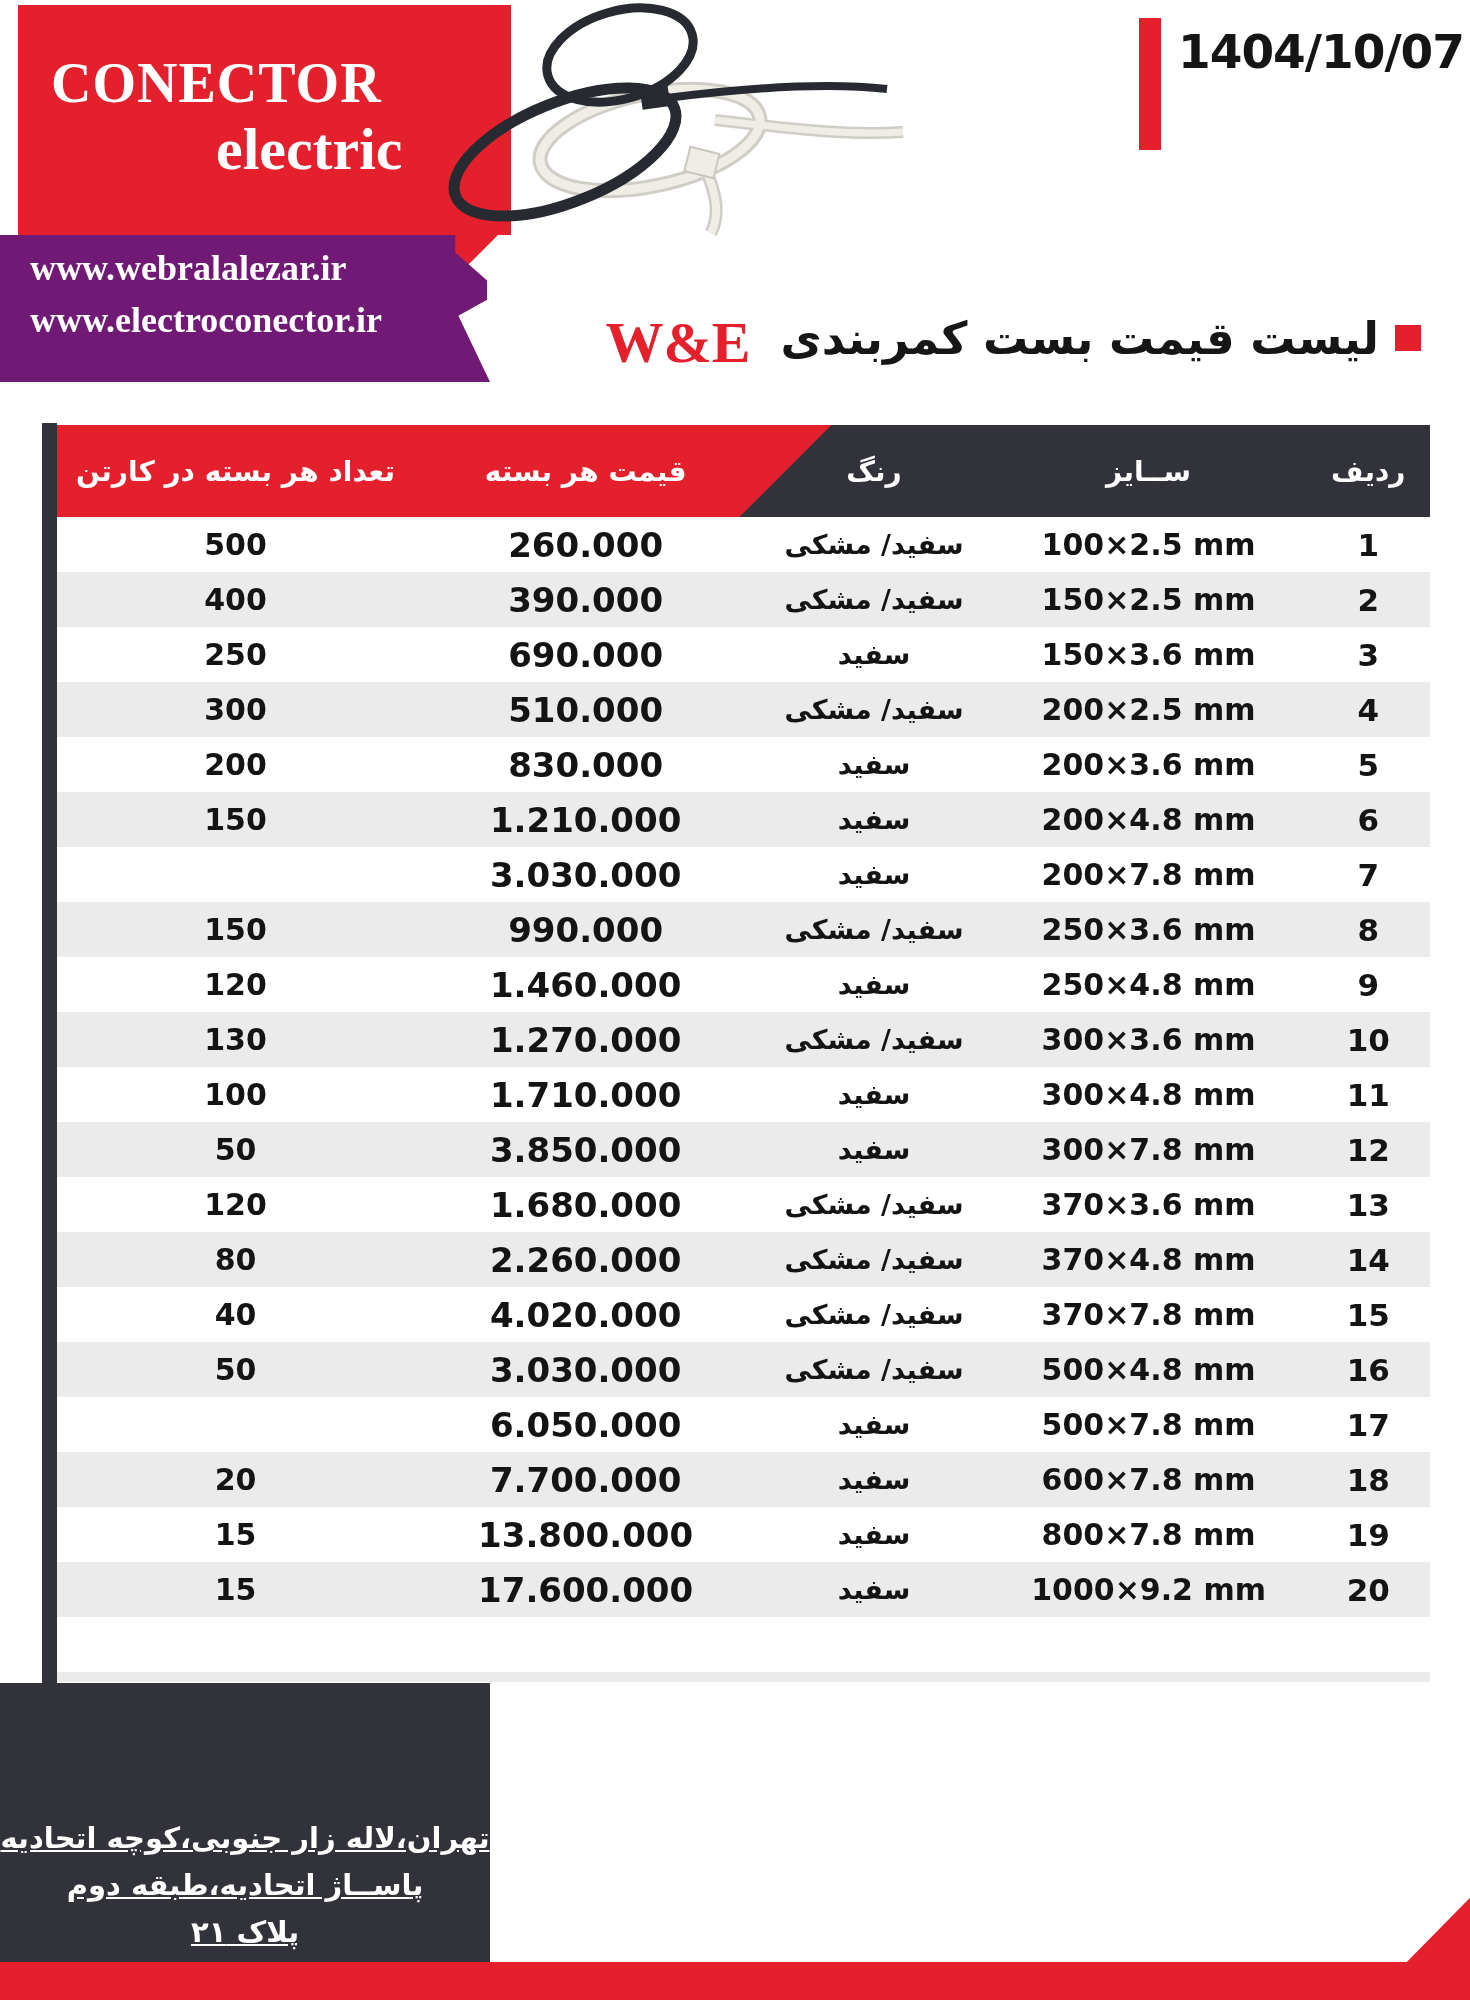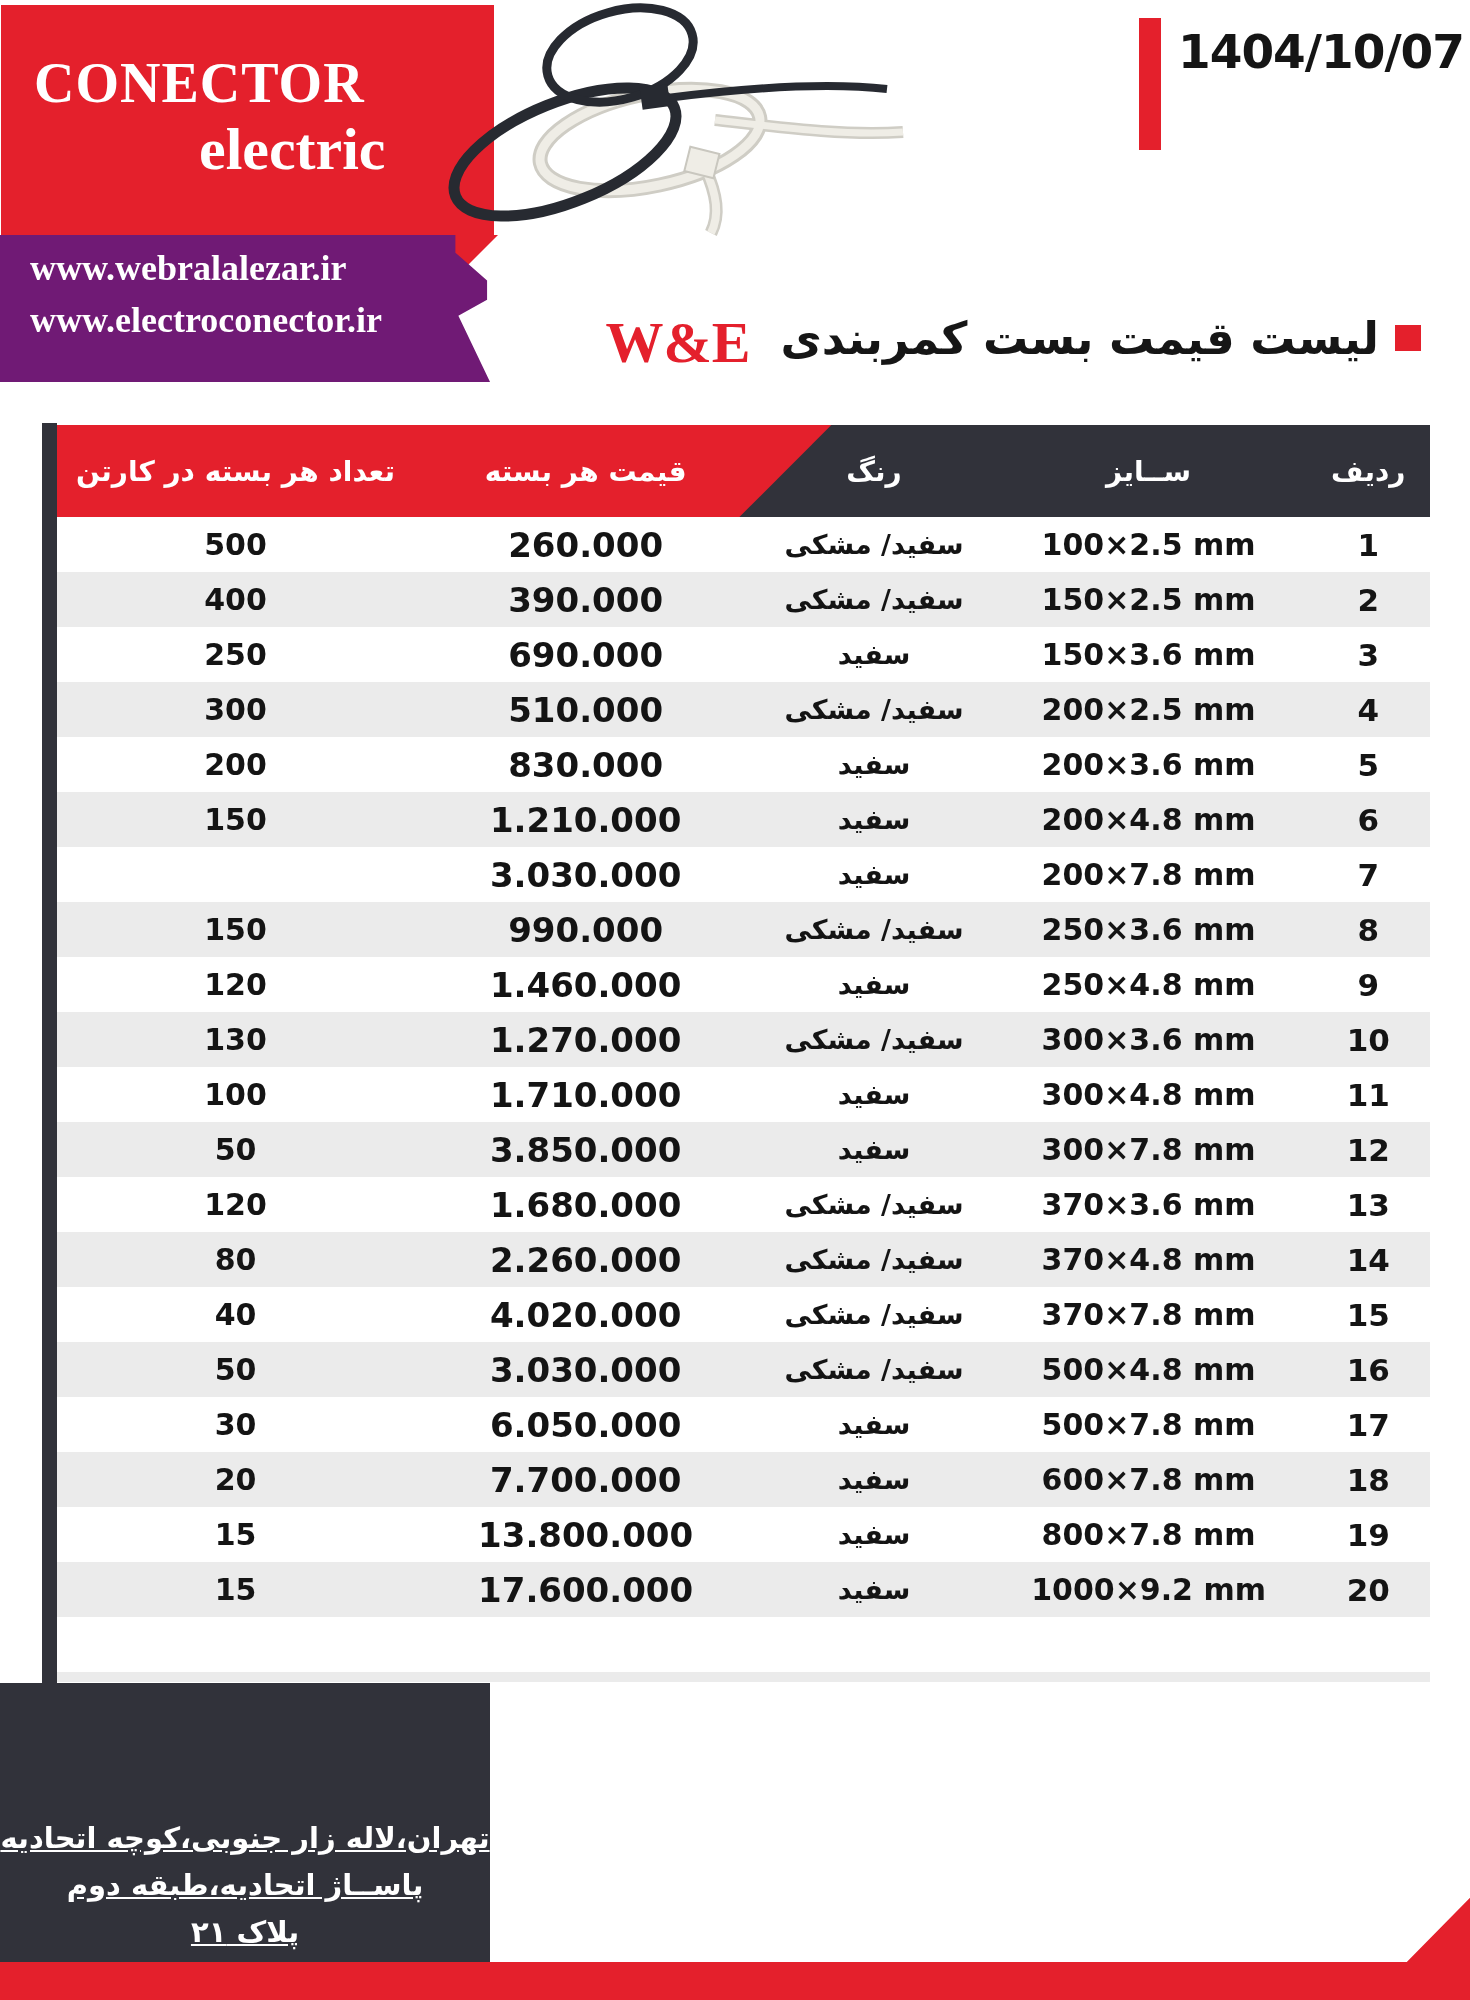--- a/index.html
+++ b/index.html
@@ -1,21 +1,21 @@
 <!DOCTYPE html>
 <html lang="fa"><head>
 <meta charset="utf-8">
 <style>
   html,body{margin:0;padding:0;}
   body{
     width:1470px;height:2000px;position:relative;background:#ffffff;
     font-family:"DejaVu Sans",sans-serif;overflow:hidden;
   }
   
-  .logo-block{position:absolute;left:1px;top:5px;width:493px;height:230px;background:#e4202c;}
+  .logo-block{position:absolute;left:18px;top:5px;width:493px;height:230px;background:#e4202c;}
   .logo-line1{position:absolute;left:33px;top:46px;color:#fff;
     font-family:"Liberation Serif",serif;font-weight:bold;font-size:56px;letter-spacing:1px;}
   .logo-line2{position:absolute;left:198px;top:110px;color:#fff;
     font-family:Liberation Serif, serif;font-weight:bold;font-size:60px;}
   .logo-fold{position:absolute;left:455px;top:235px;width:43px;height:43px;background:#e4202c;
     clip-path:polygon(0 0,100% 0,0 100%);}
   
   .sites-block{position:absolute;left:0;top:235px;width:495px;height:147px;background:#701a75;
     clip-path:polygon(0 0,92% 0,92% 12%,98.4% 31%,98.4% 44%,92.6% 55%,99% 100%,0 100%);}
   .site-line{position:absolute;left:30px;color:#fff;white-space:nowrap;
@@ -225,21 +225,20 @@
     <div class="cell c-size">500×4.8 mm</div>
     <div class="cell c-color">سفید/ مشکی</div>
     <div class="cell c-price">3.030.000</div>
     <div class="cell c-count">50</div>
   </div>
       <div class="trow">
     <div class="cell c-no">17</div>
     <div class="cell c-size">500×7.8 mm</div>
     <div class="cell c-color">سفید</div>
     <div class="cell c-price">6.050.000</div>
-    <div class="cell c-count">30</div>
   </div>
       <div class="trow alt">
     <div class="cell c-no">18</div>
     <div class="cell c-size">600×7.8 mm</div>
     <div class="cell c-color">سفید</div>
     <div class="cell c-price">7.700.000</div>
     <div class="cell c-count">20</div>
   </div>
       <div class="trow">
     <div class="cell c-no">19</div>

